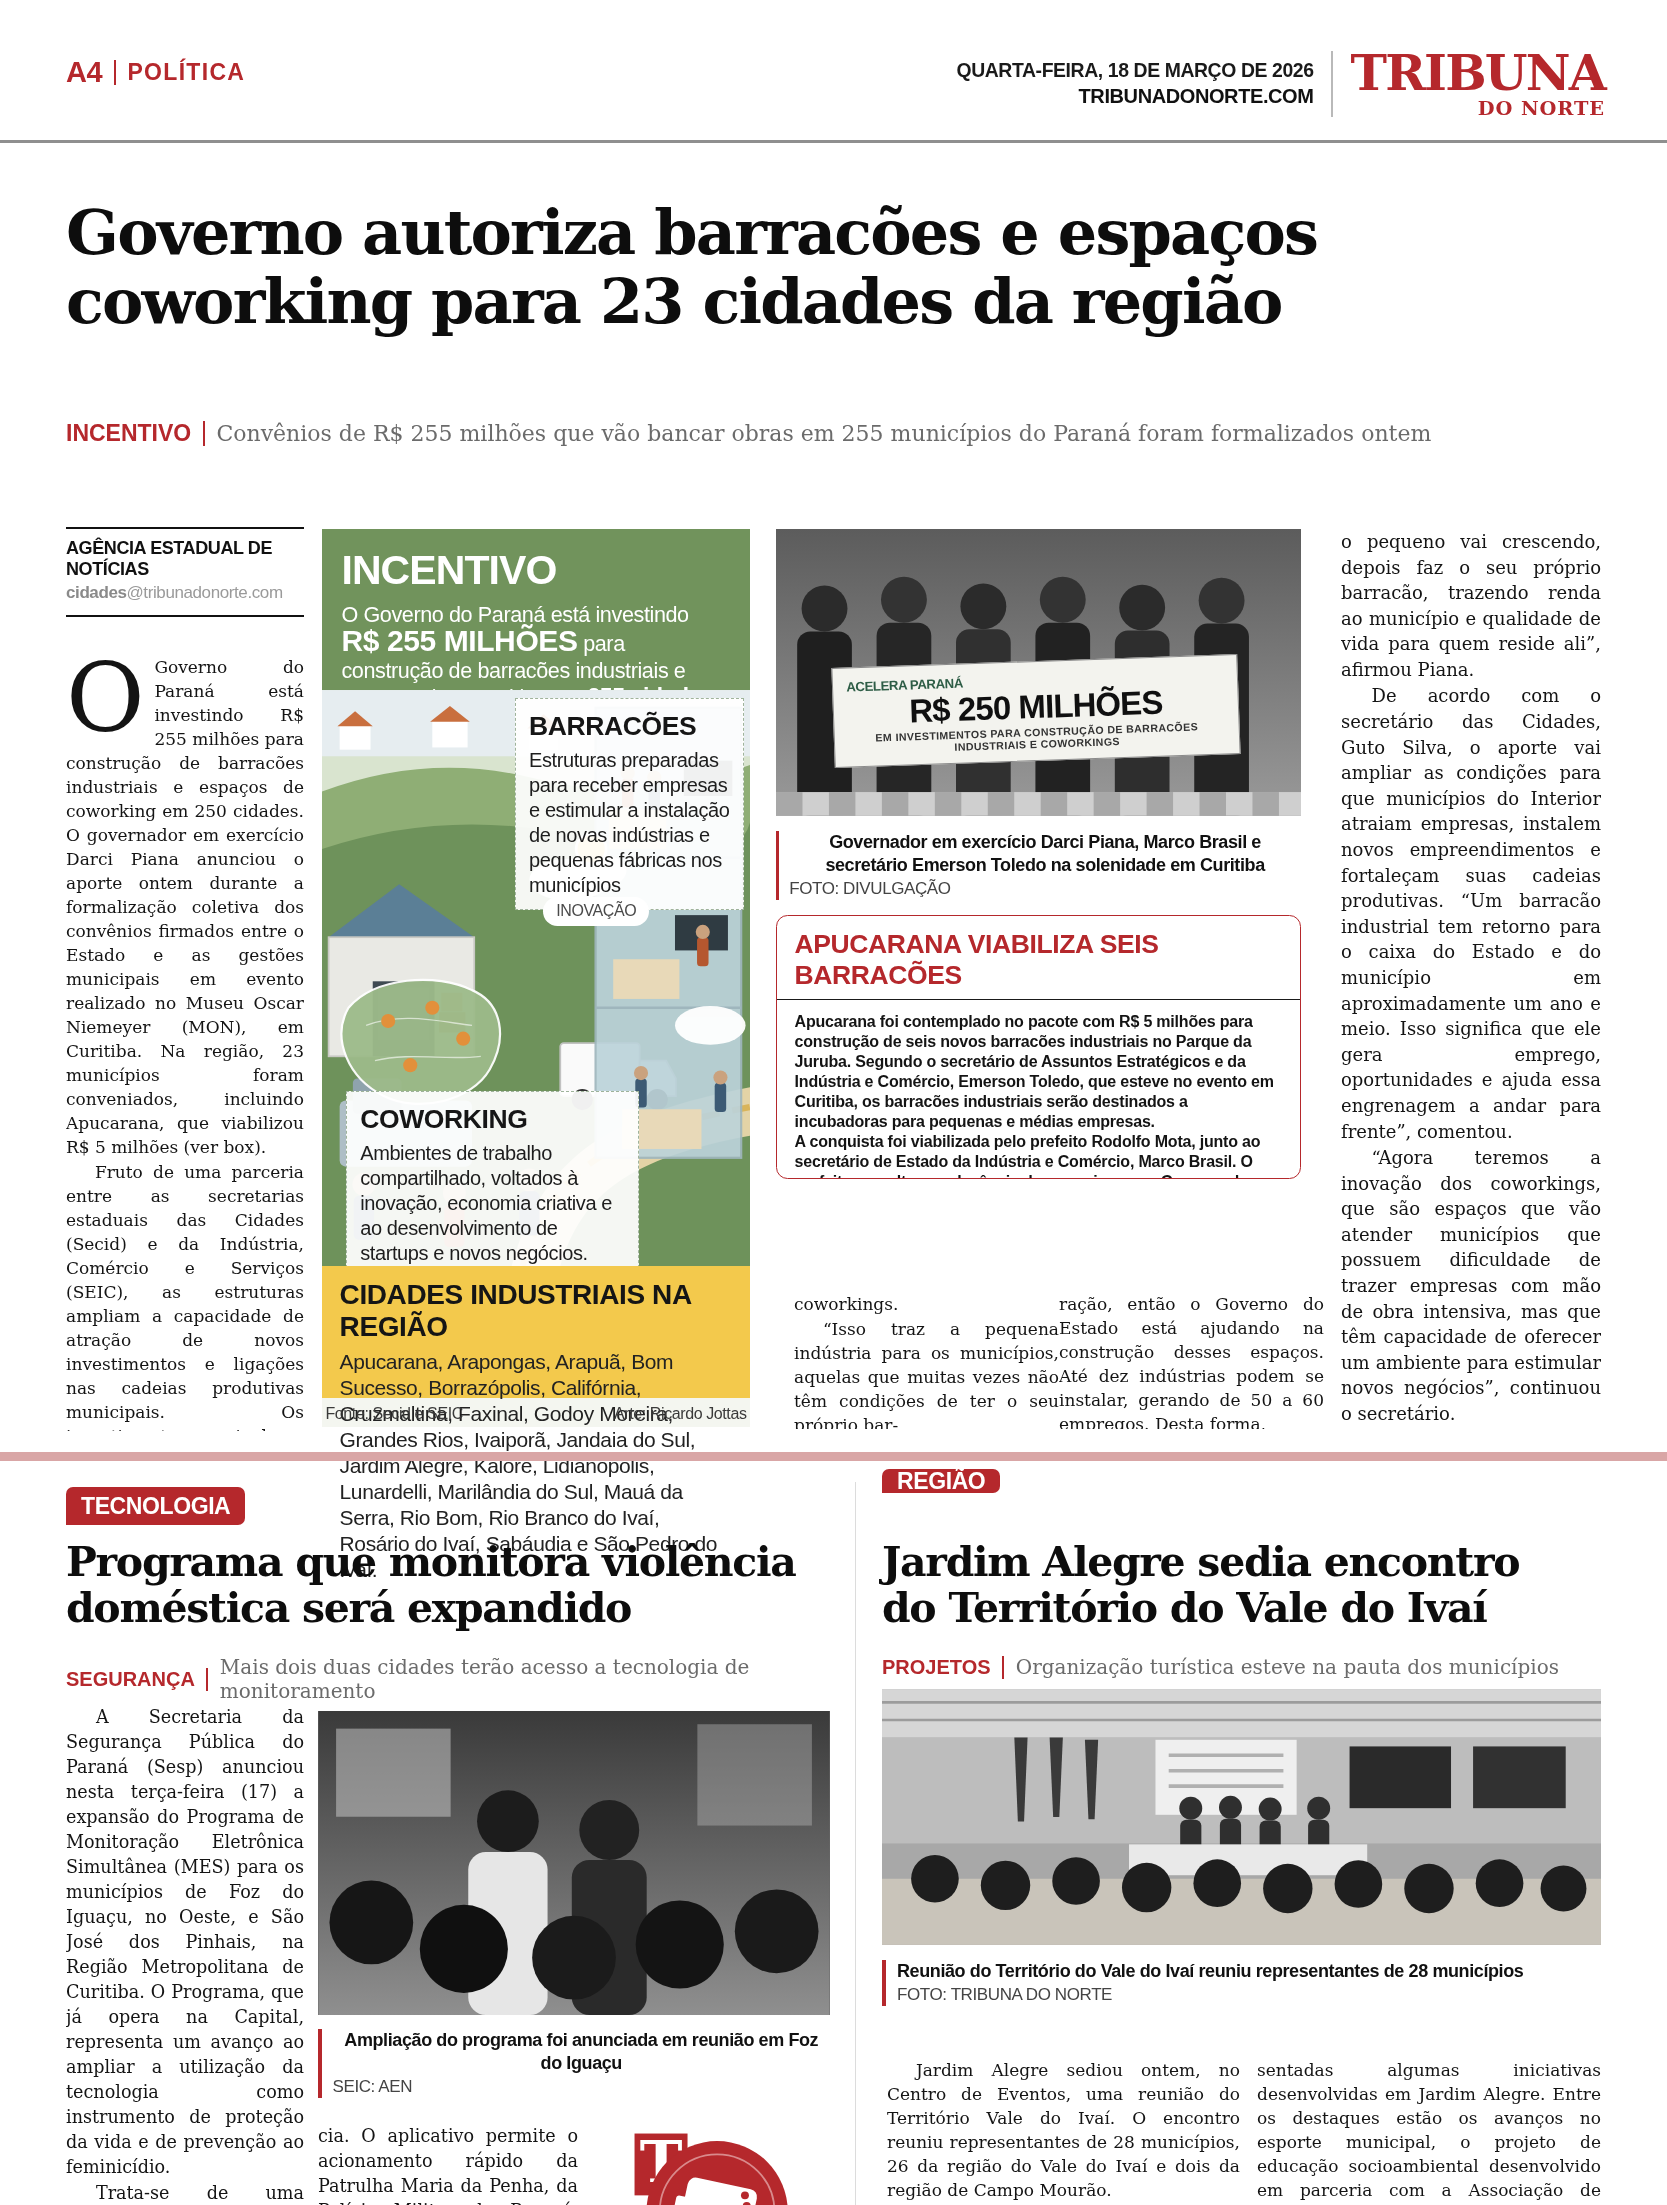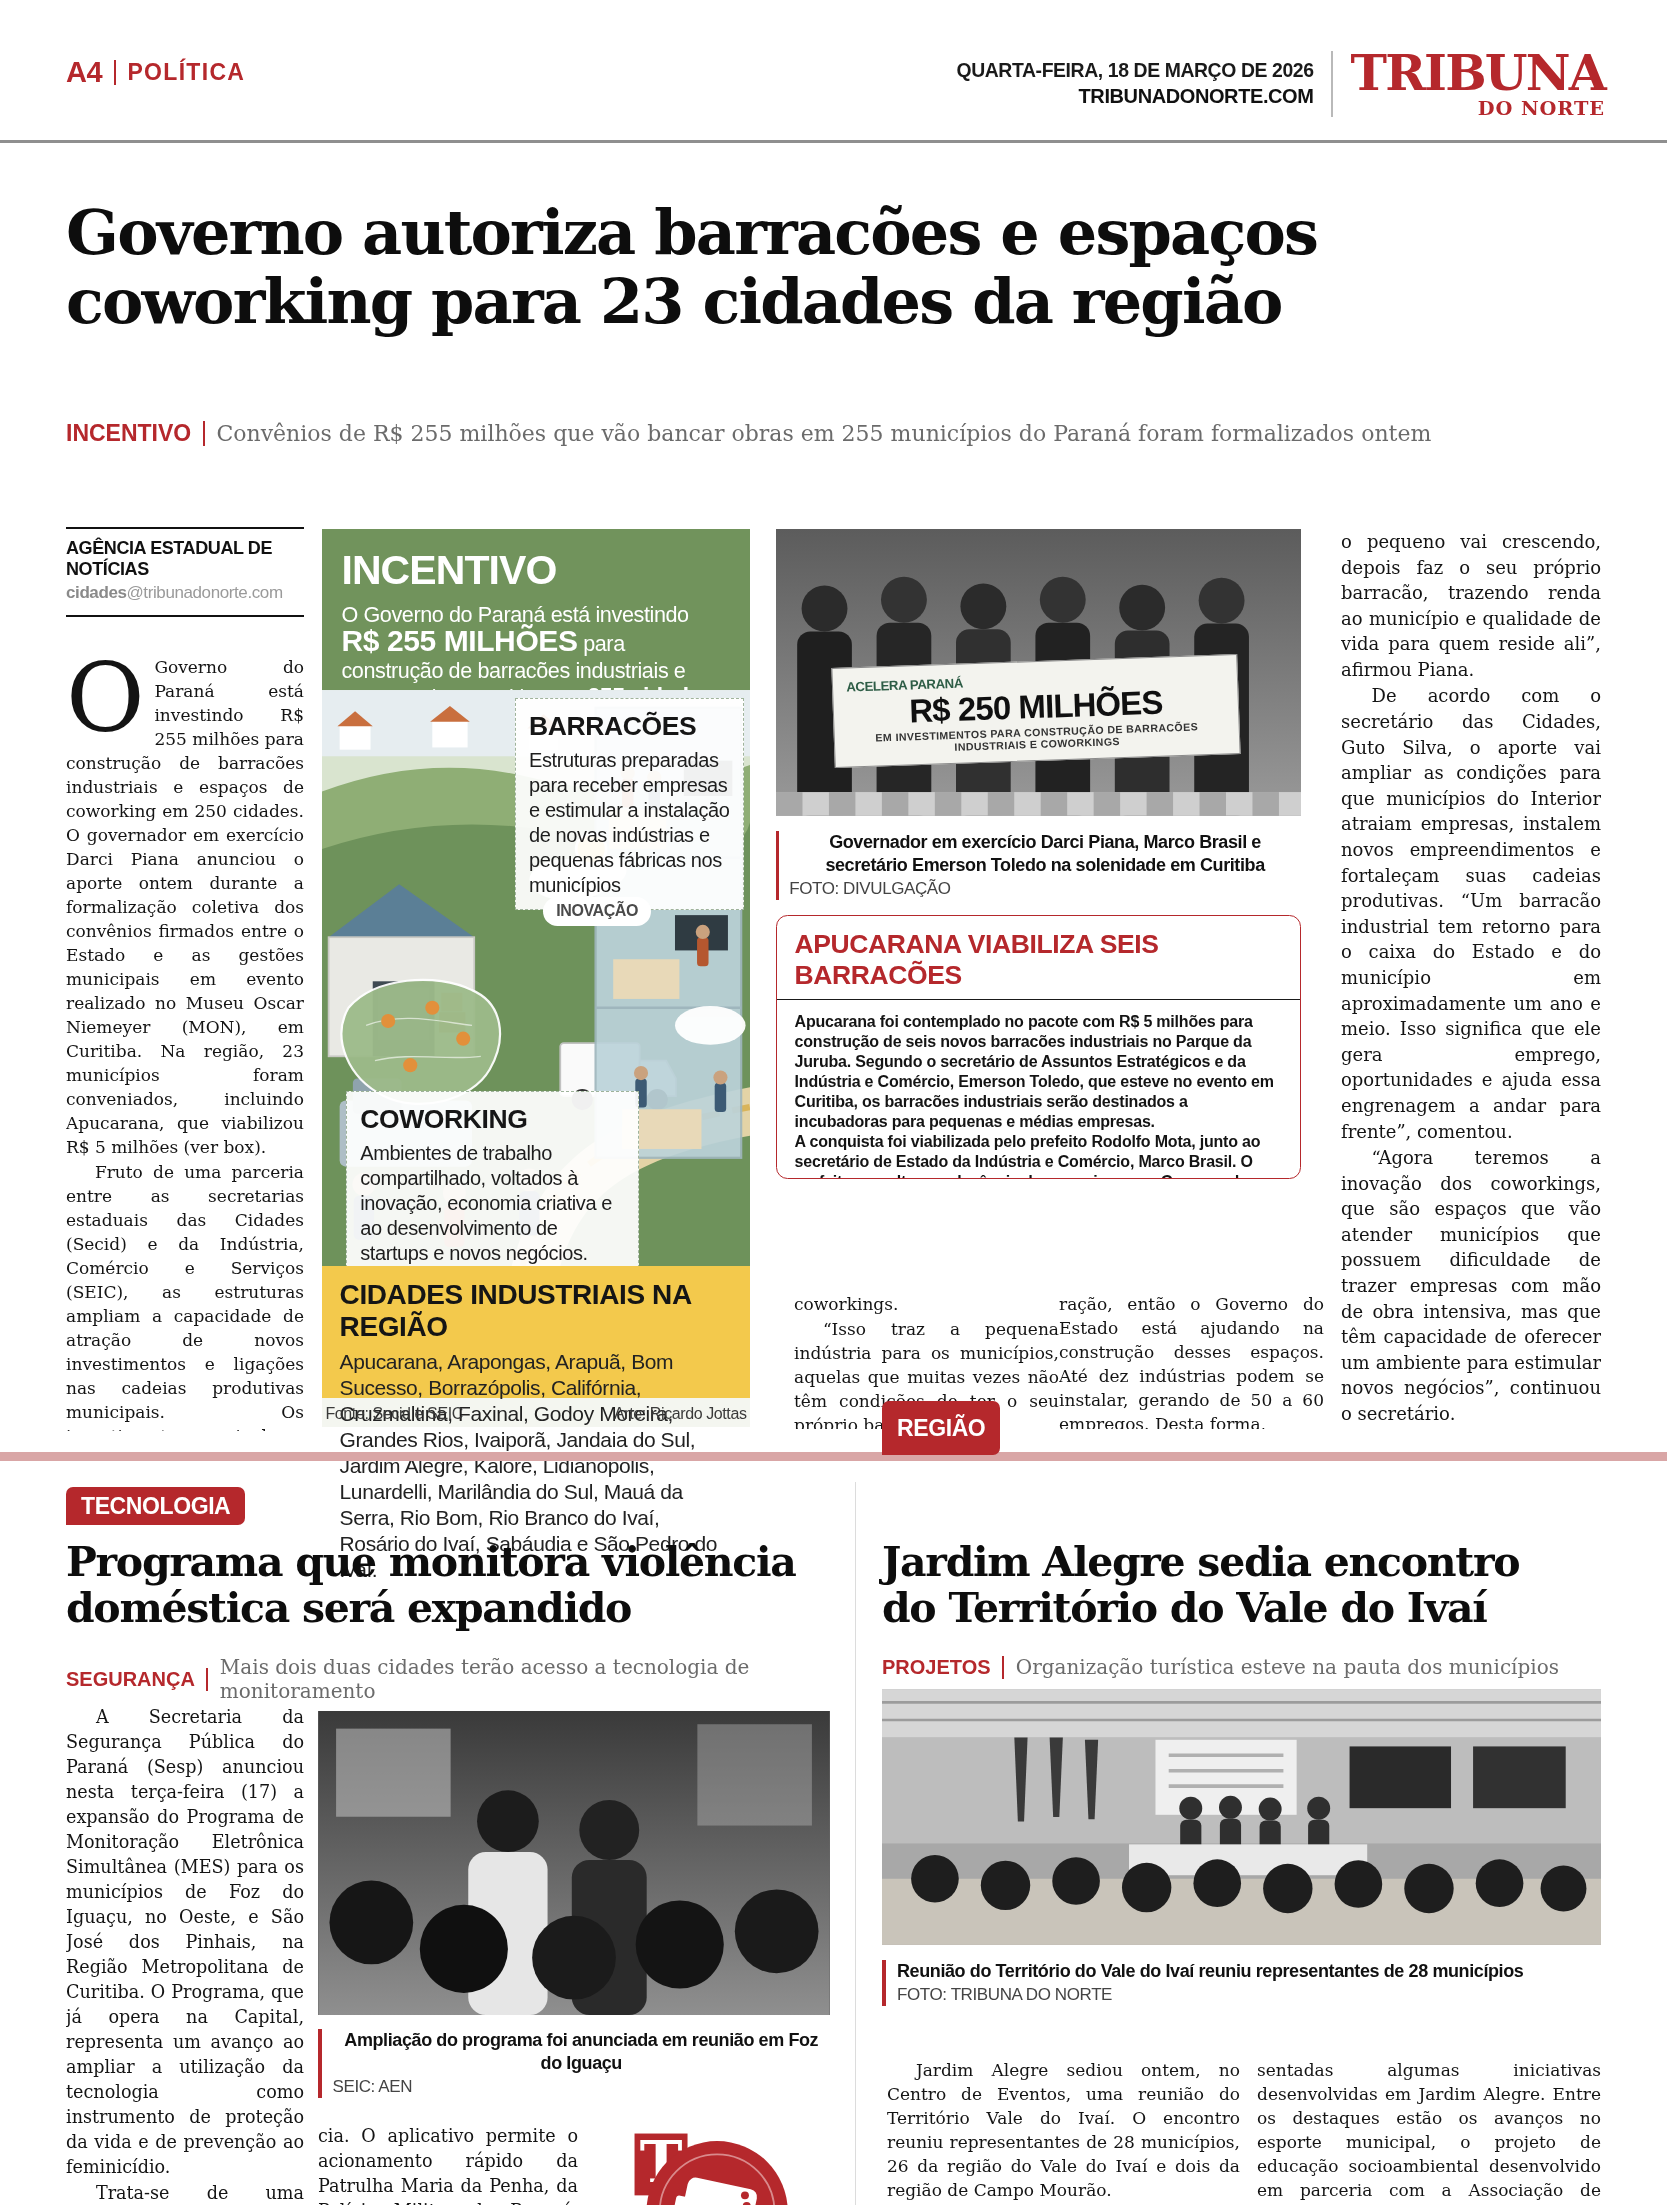--- a/index.html
+++ b/index.html
@@ -194,21 +194,21 @@
         </g>
         <circle cx="610" cy="360" r="34" fill="#f4cf5a" stroke="#fff" stroke-width="6"></circle>
         <rect x="598" y="390" width="24" height="18" fill="#d9d9d9"></rect>
       </svg>
 
       <div class="ig-box" style="right:6.2px;top:8px;width:229px;">
         <h2 class="cond">BARRACÕES</h2>
         <p class="cond">Estruturas preparadas para receber empresas e estimular a instalação de novas indústrias e pequenas fábricas nos municípios</p>
       </div>
 
-      <div class="abs cond" style="left:221px;top:207px;background:#fff;border-radius:22px;padding:5.3px 13.2px;font-size:16px;font-weight:700;color:#4a4a4a;">INOVAÇÃO</div>
+      <div class="abs cond" style="left:221px;top:207px;background:#fff;border-radius:22px;padding:5.3px 13.2px;font-size:16px;font-weight:400;color:#4a4a4a;">INOVAÇÃO</div>
 
       <div class="ig-box" style="left:24px;top:401px;width:293px;">
         <h2 class="cond">COWORKING</h2>
         <p class="cond">Ambientes de trabalho compartilhado, voltados à inovação, economia criativa e ao desenvolvimento de startups e novos negócios.</p>
       </div>
     </div>
 
     <div class="abs ig-yellow" style="left:0;top:737px;width:428px;height:132px;">
       <h2 class="cond">CIDADES INDUSTRIAIS NA REGIÃO</h2>
       <p class="cond">Apucarana, Arapongas, Arapuã, Bom Sucesso, Borrazópolis, Califórnia, Cruzmaltina, Faxinal, Godoy Moreira, Grandes Rios, Ivaiporã, Jandaia do Sul, Jardim Alegre, Kaloré, Lidianópolis, Lunardelli, Marilândia do Sul, Mauá da Serra, Rio Bom, Rio Branco do Ivaí, Rosário do Ivaí, Sabáudia e São Pedro do Ivaí.</p>
@@ -356,21 +356,21 @@
         <rect x="120" y="120" width="160" height="100" rx="18" transform="rotate(12 200 170)"></rect>
         <rect x="96" y="150" width="36" height="70" rx="8" transform="rotate(12 114 185)"></rect>
         <path d="M250,225 L258,265 L300,268 L300,252 L272,250 L266,222 Z"></path>
         <circle cx="258" cy="148" r="9" fill="#b5282c"></circle>
           <circle cx="262" cy="172" r="9" fill="#b5282c"></circle>
       </g>
     </svg>
     
   </div>
 
-  <div class="abs tagbox cond" style="left:882px;top:1401px;height:54px;font-size:23px;">REGIÃO</div>
+  <div class="abs tagbox cond" style="left:882px;top:1469px;height:24px;font-size:23px;">REGIÃO</div>
   <div class="abs headline" style="left:882px;top:1540px;width:688px;font-size:41px;line-height:1.12;letter-spacing:-1.3px;">Jardim Alegre sedia encontro do Território do Vale do Ivaí</div>
   <div class="abs kicker" style="left:882px;top:1655px;width:719px;">
     <span class="ktag cond" style="font-size:20px;">PROJETOS</span>
     <span class="kbar" style="height:23px;"></span>
     <span class="ktext" style="font-size:20px;">Organização turística esteve na pauta dos municípios</span>
   </div>
 
   <div class="abs photo" style="left:882px;top:1689px;width:719px;height:256px;">
     <svg width="719" height="256" viewBox="0 0 1630 580">
       <rect width="1630" height="580" fill="#a8a8a8"></rect>

